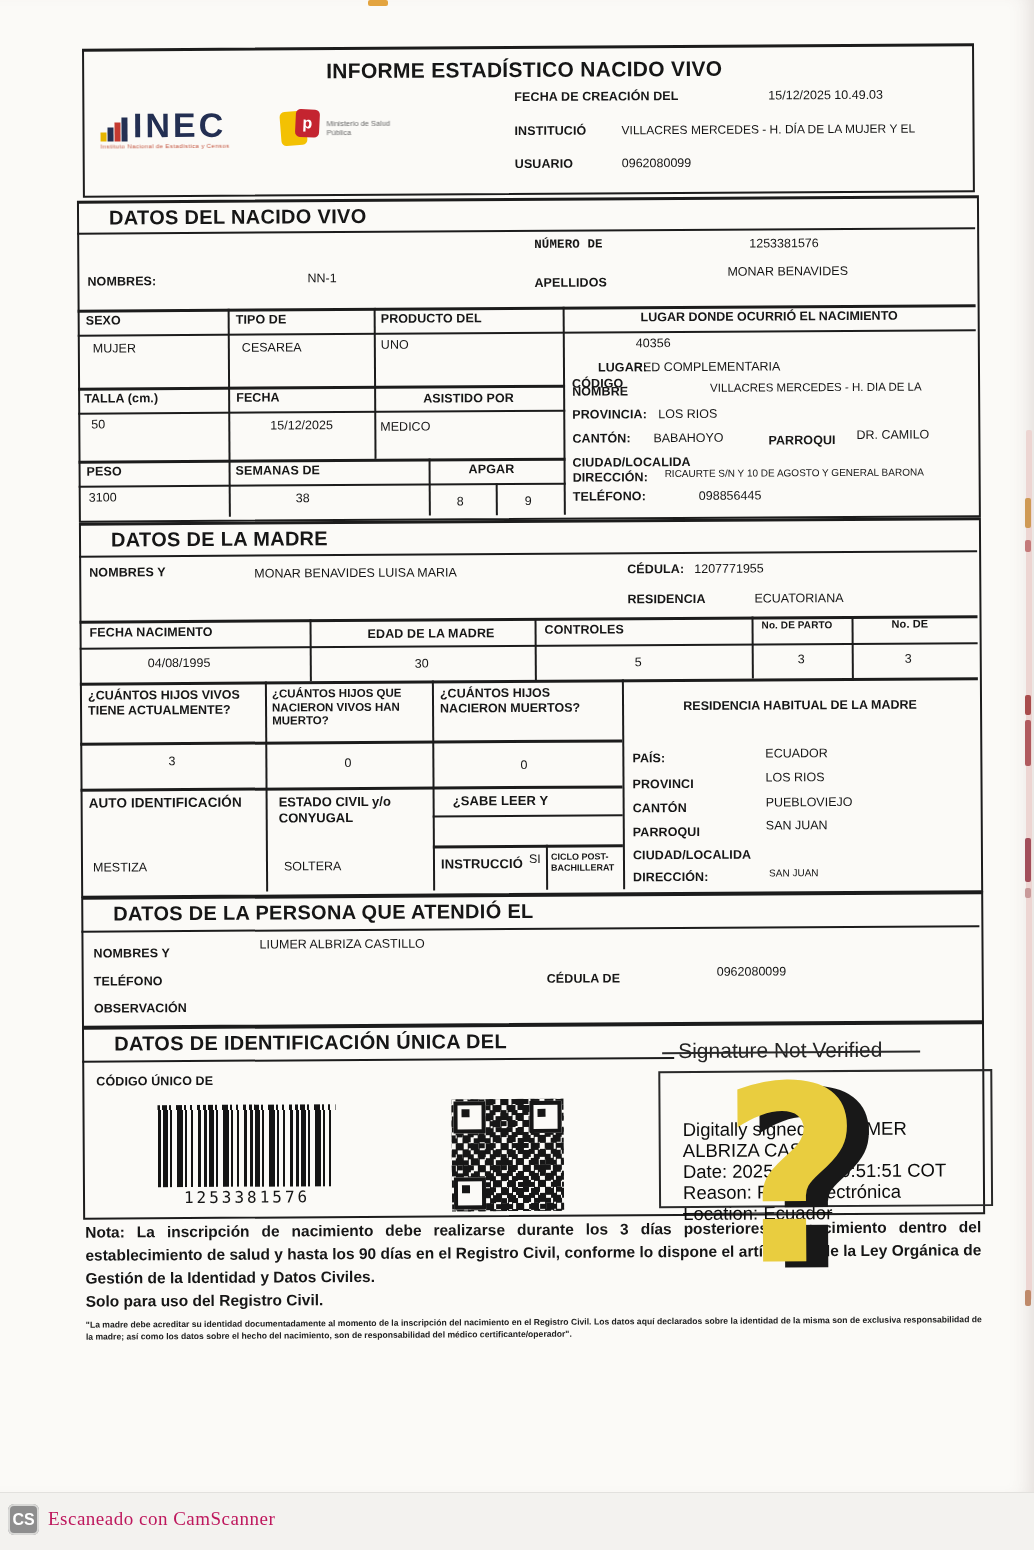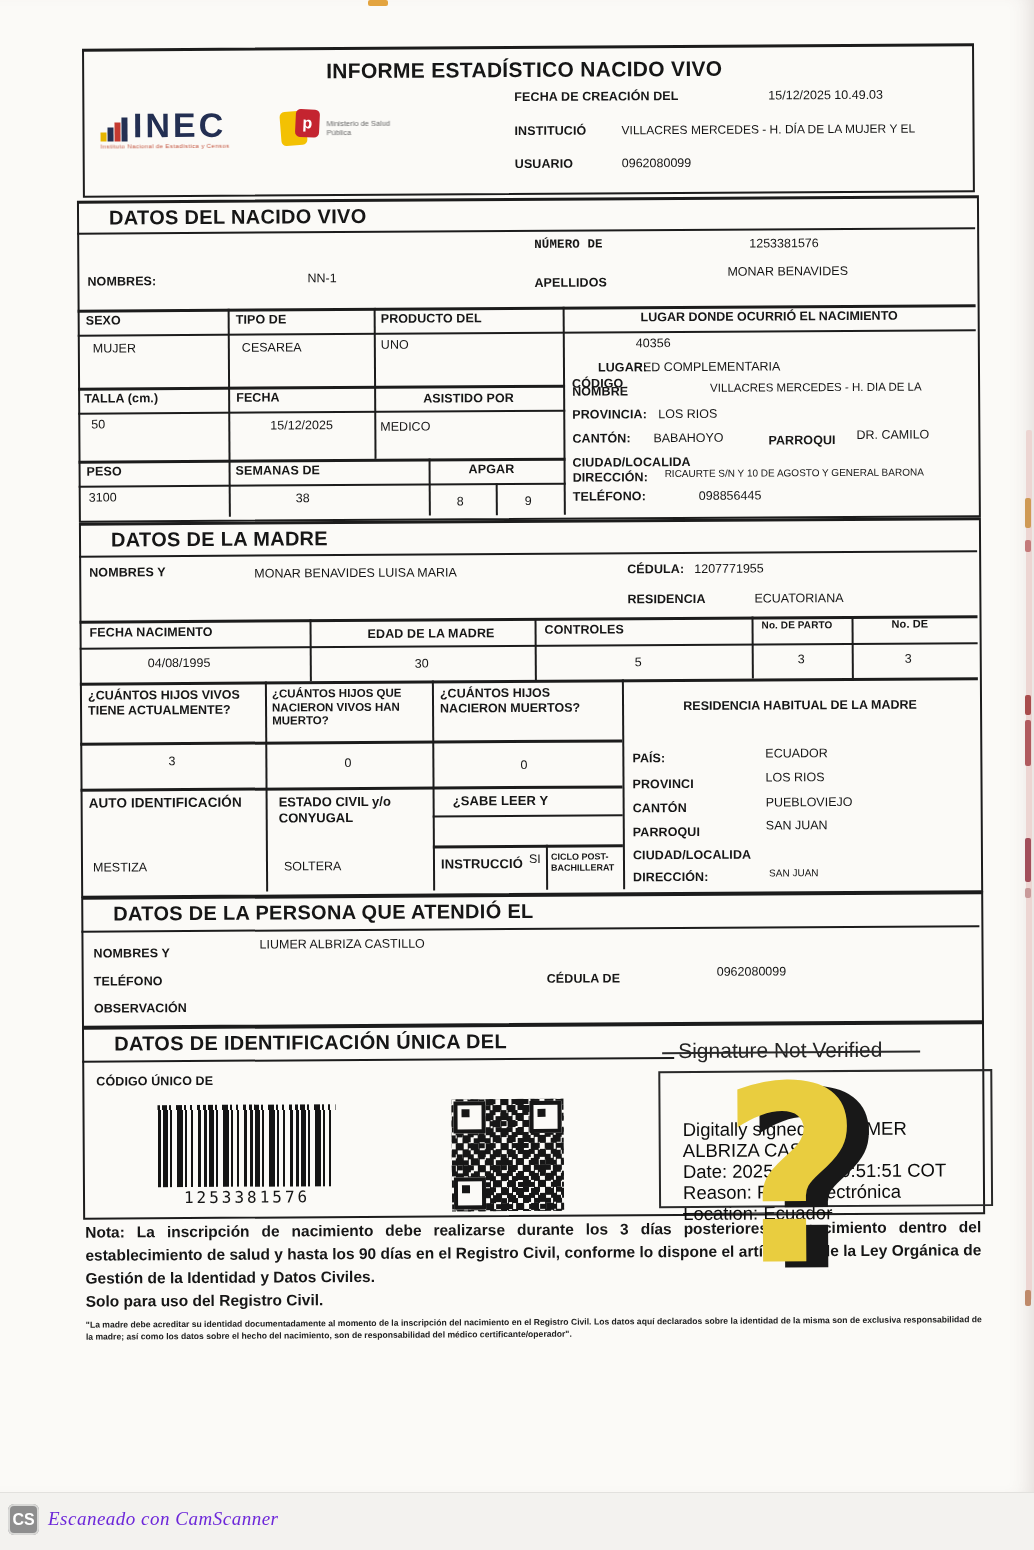--- a/index.html
+++ b/index.html
@@ -55,22 +55,22 @@
   
   .nota{position:absolute;left:82px;top:1218px;width:896px;font-weight:bold;font-size:15.5px;line-height:23px;
         text-align:justify;z-index:2;}
   .solo{position:absolute;left:82px;top:1290px;font-weight:bold;font-size:15.5px;z-index:2;}
   .fine{position:absolute;left:82px;top:1316px;width:896px;font-weight:bold;font-size:8.6px;line-height:12px;
         text-align:justify;color:#222;z-index:2;}
   
   .cs-badge{position:absolute;left:8px;top:1504px;width:31px;height:31px;background:#8e8e8e;border-radius:6px;
             color:#fff;font-weight:bold;font-size:16px;text-align:center;line-height:31px;
             box-shadow:0 0 0 2px #d9d9d7 inset;}
-  .cs-text{position:absolute;left:48px;top:1508px;font-family:"Liberation Serif","DejaVu Serif",serif;font-style:italic;
-           font-size:19px;color:#6d28d9;letter-spacing:.5px;}
+  .cs-text{position:absolute;left:48px;top:1508px;font-family:"Liberation Serif","DejaVu Serif",serif;
+           font-size:19px;color:#be185d;letter-spacing:.5px;}
   .edge{position:absolute;width:6px;border-radius:2px;filter:blur(.4px);}
   .topmark{position:absolute;left:368px;top:0;width:20px;height:6px;background:#e3a43f;border-radius:2px;filter:blur(.5px);}
 </style>
 </head>
 <body>
 
 <div class="page">
   <div class="paper"></div>
   <div class="topmark"></div>
 

